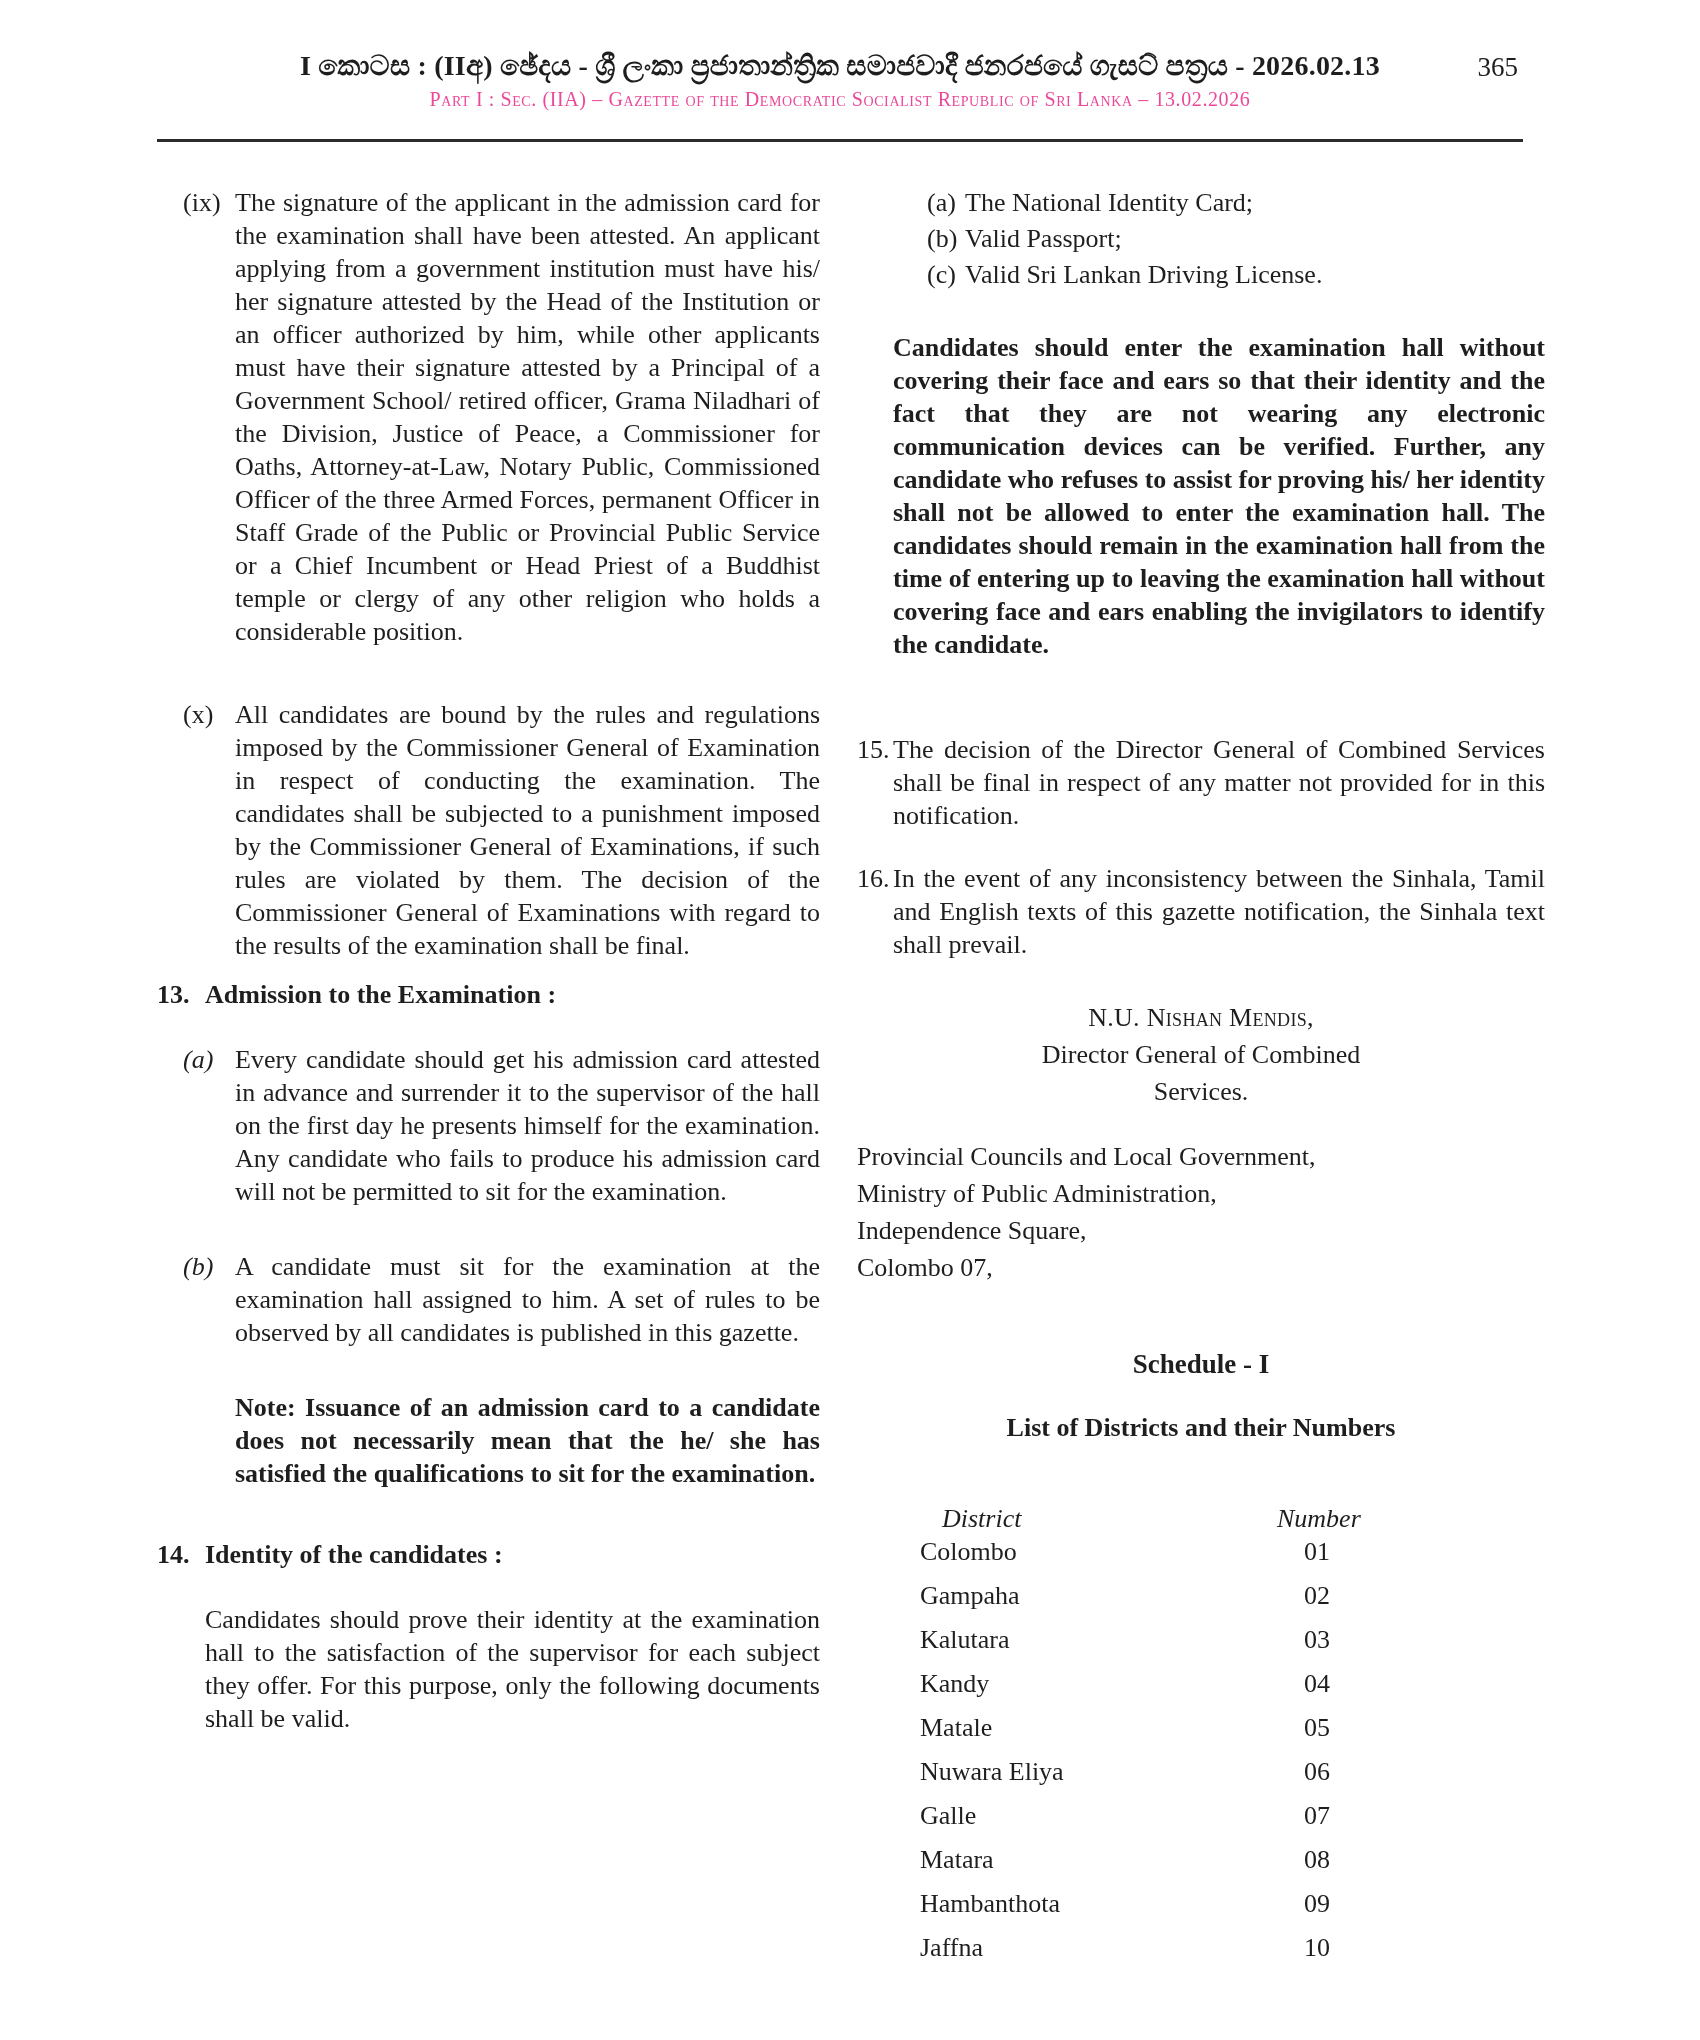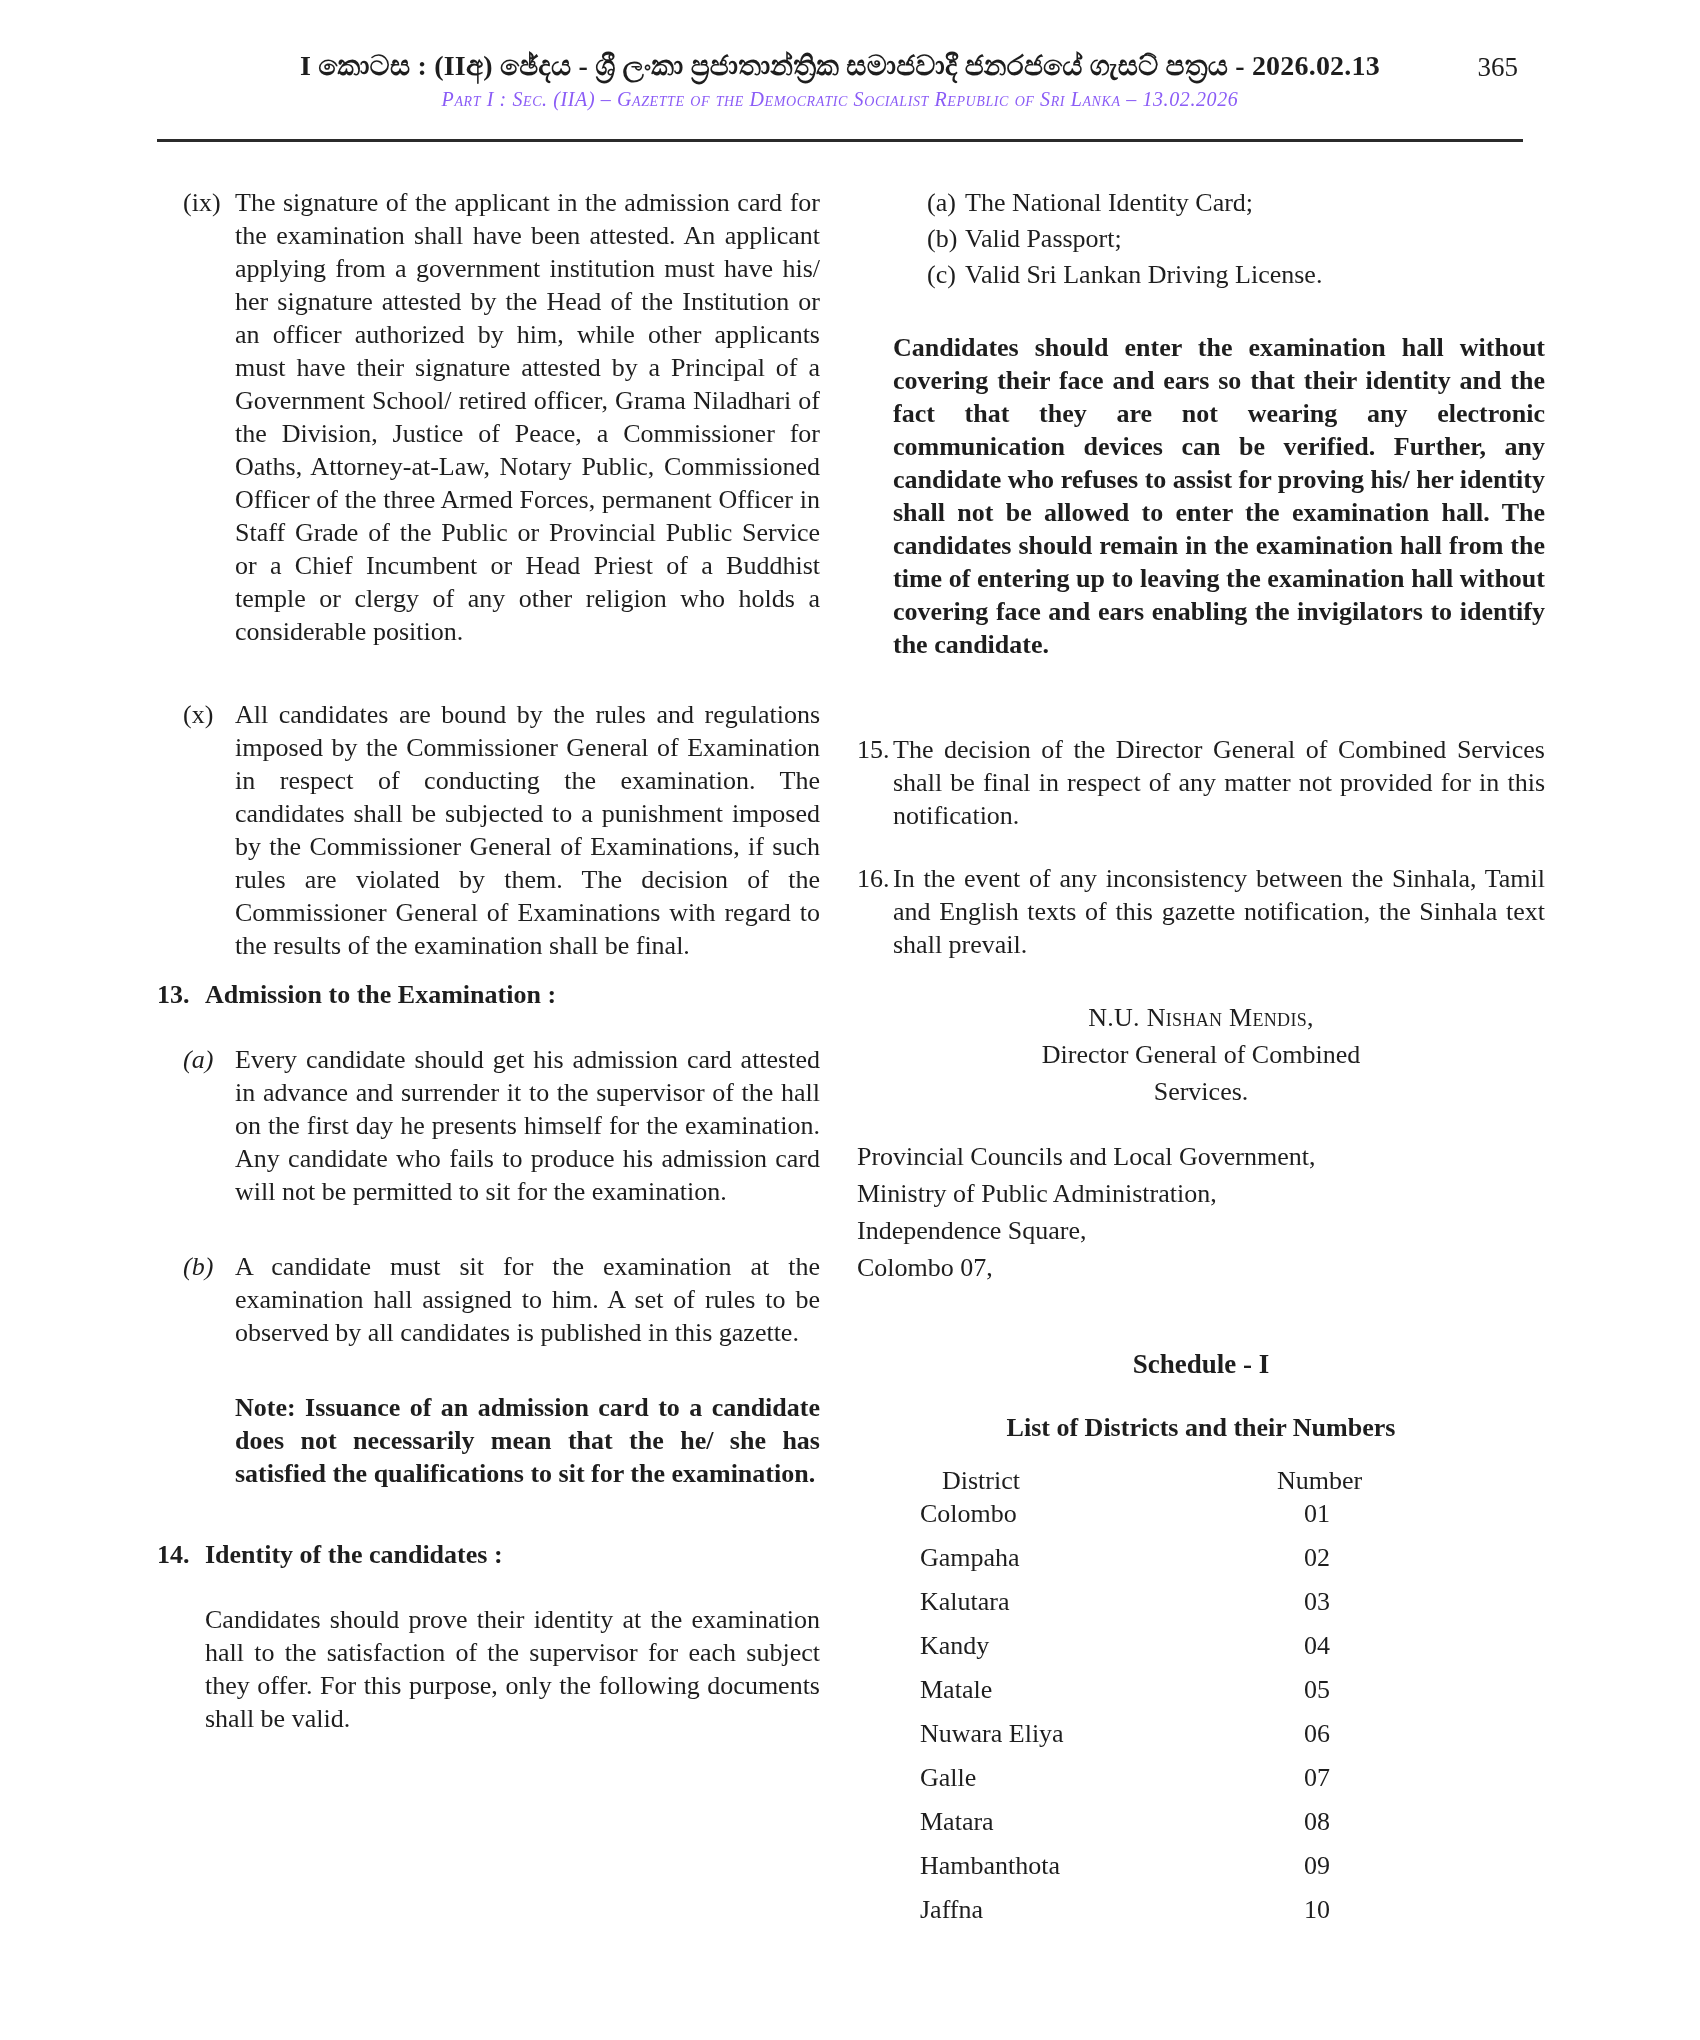--- a/index.html
+++ b/index.html
@@ -12,21 +12,21 @@
   .page { position: relative; width: 1700px; height: 2040px; overflow: hidden; }
 
   
   .header-band { position: absolute; top: 0; left: 157px; width: 1366px; }
   .hdr-si {
     text-align: center; font-weight: bold; font-size: 28px;
     padding-top: 48px; line-height: 36px; letter-spacing: 0.2px;
   }
   .hdr-en {
     text-align: center; font-variant: small-caps; font-size: 20px;
-    margin-top: 4px; letter-spacing: 0.6px; color: #8b5cf6; font-style: italic;
+    margin-top: 4px; letter-spacing: 0.6px; color: #ec4899;
   }
   .page-num { position: absolute; top: 52px; right: 5px; font-size: 27px; }
   .rule { position: absolute; top: 139px; left: 157px; width: 1366px; height: 0; border-top: 3px solid #2b2b2b; }
 
   
   .columns { position: absolute; top: 158px; left: 157px; width: 1388px; display: flex; gap: 37px; }
   .col-left  { width: 663px; }
   .col-right { width: 688px; }
   .col-left, .col-right { font-size: 26px; line-height: 33px; }
 
@@ -54,21 +54,21 @@
   .r-item { display: flex; }
   .r-item .num { flex: 0 0 36px; }
   .r-item .body { flex: 1; text-align: justify; }
   .mt-15 { margin-top: 72px; }
   .mt-16 { margin-top: 30px; }
   .signature { margin-top: 38px; text-align: center; line-height: 37px; }
   .signature .name { font-variant: small-caps; letter-spacing: 0.3px; }
   .address { margin-top: 28px; line-height: 37px; }
   .schedule-h   { margin-top: 62px; text-align: center; font-weight: bold; font-size: 27px; }
   .schedule-sub { margin-top: 30px; text-align: center; font-weight: bold; font-size: 26px; }
-  .sched-head { display: flex; margin-top: 20px; margin-left: 85px; }
+  .sched-head { display: flex; margin-top: 58px; margin-left: 85px; font-style: italic; }
   .sched-head .dh { width: 335px; }
   .sched-rows { }
   .sched-row { display: flex; margin-left: 63px; margin-bottom: 11px; }
   .sched-row .d { width: 384px; }
 </style>
 </head>
 <body>
 
 <div class="page">
 

